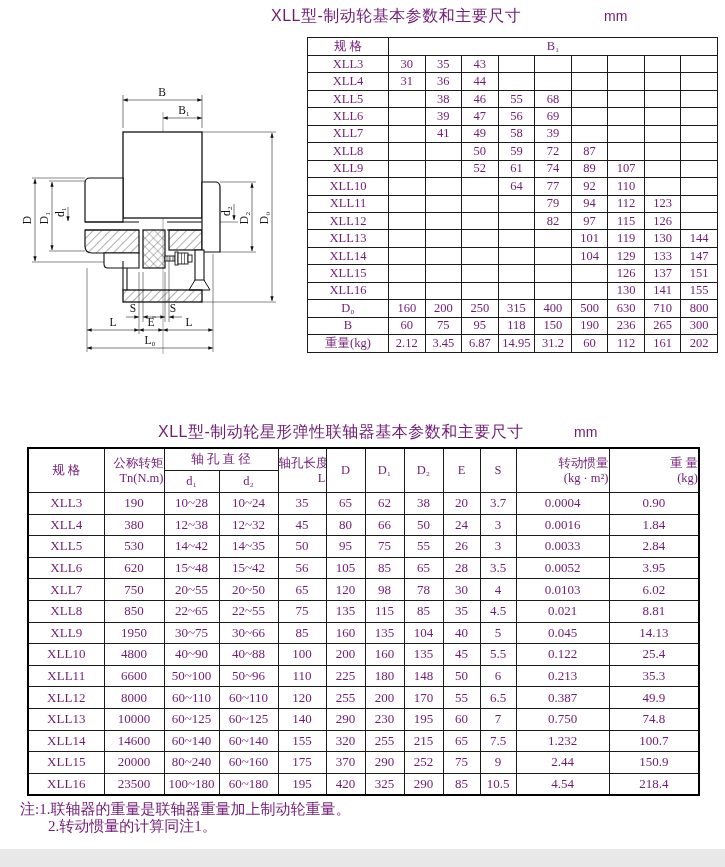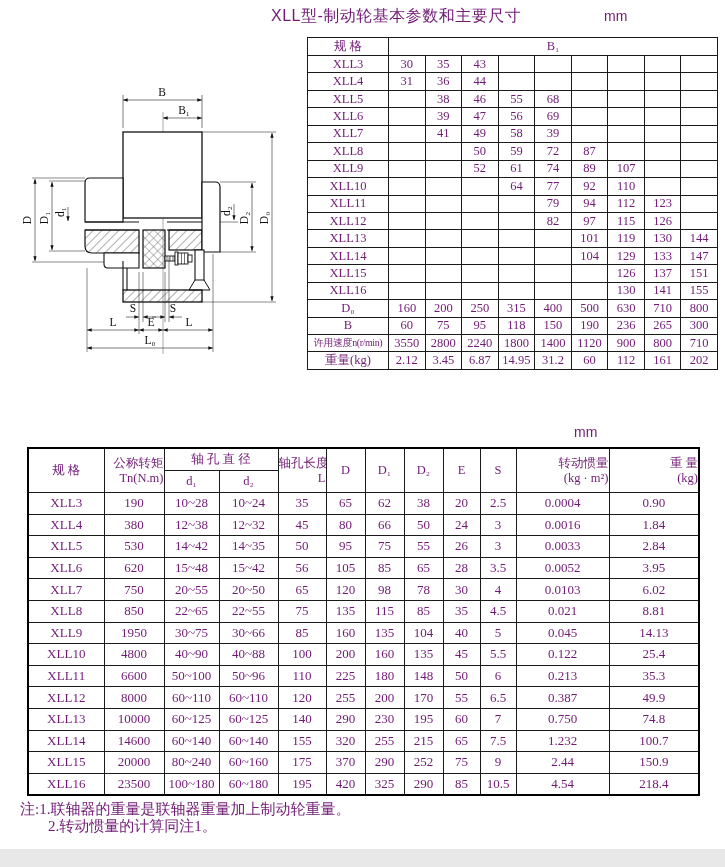--- a/index.html
+++ b/index.html
@@ -339,47 +339,36 @@
           <td>75</td>
           <td>95</td>
           <td>118</td>
           <td>150</td>
           <td>190</td>
           <td>236</td>
           <td>265</td>
           <td>300</td>
         </tr>
         <tr>
-          <td class="lbl cram">许用速度n(r/min)</td>
-          <td>3550</td>
-          <td>2800</td>
-          <td>2240</td>
-          <td>1800</td>
-          <td>1400</td>
-          <td>1120</td>
-          <td>900</td>
-          <td>800</td>
-          <td>710</td>
-        </tr>
-        <tr>
           <td class="lbl">重量(kg)</td>
           <td>2.12</td>
           <td>3.45</td>
           <td>6.87</td>
           <td>14.95</td>
           <td>31.2</td>
           <td>60</td>
           <td>112</td>
           <td>161</td>
           <td>202</td>
         </tr>
       </tbody>
   </table>
 
 
+  <div class="ttl" style="left:158px;top:422px;">XLL型-制动轮星形弹性联轴器基本参数和主要尺寸</div>
   <div class="unit" style="left:574px;top:424px;">mm</div>
 
   <table id="table2">
     <colgroup>
       <col style="width:76px">
         <col style="width:60px">
         <col style="width:55px">
         <col style="width:59px">
       <col style="width:48px">
         <col style="width:39px">
@@ -425,21 +414,21 @@
         <tr>
           <td>XLL3</td>
           <td>190</td>
           <td>10~28</td>
           <td>10~24</td>
           <td>35</td>
           <td>65</td>
           <td>62</td>
           <td>38</td>
           <td>20</td>
-          <td>2.5</td>
+          <td>3.7</td>
           <td>0.0004</td>
           <td>0.90</td>
         </tr>
         <tr>
           <td>XLL4</td>
           <td>380</td>
           <td>12~38</td>
           <td>12~32</td>
           <td>45</td>
           <td>80</td>

